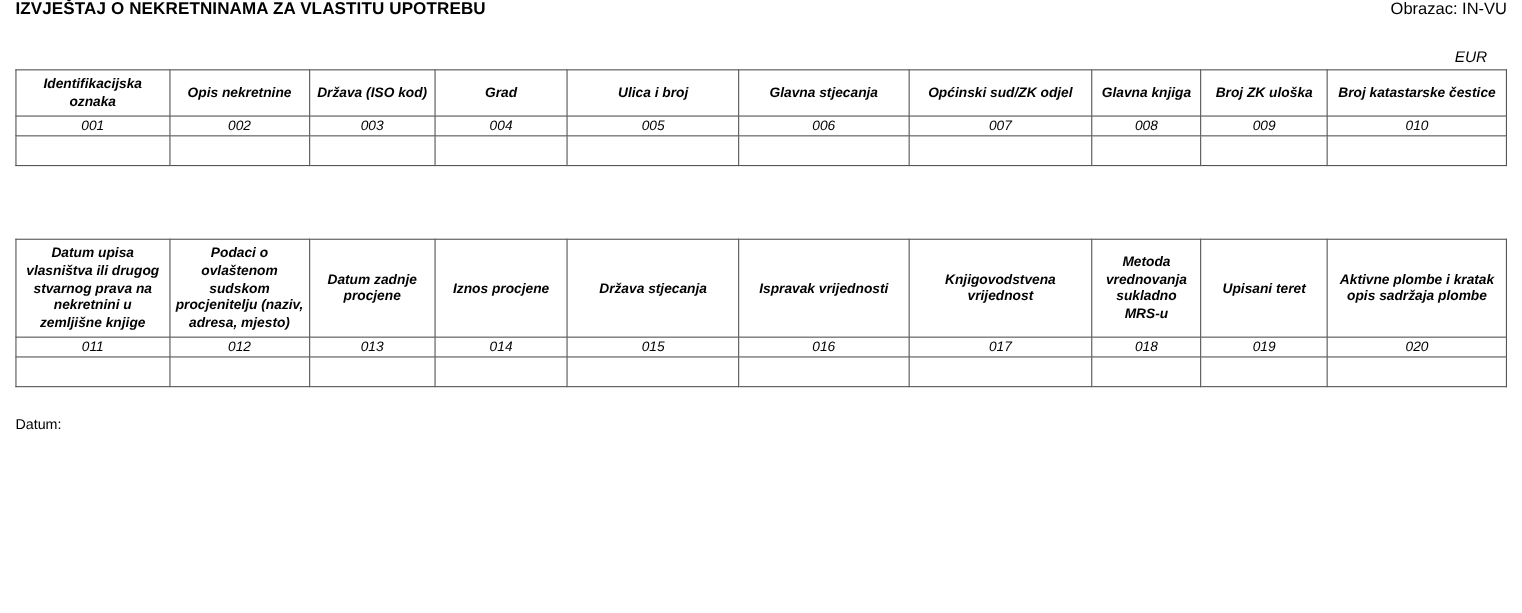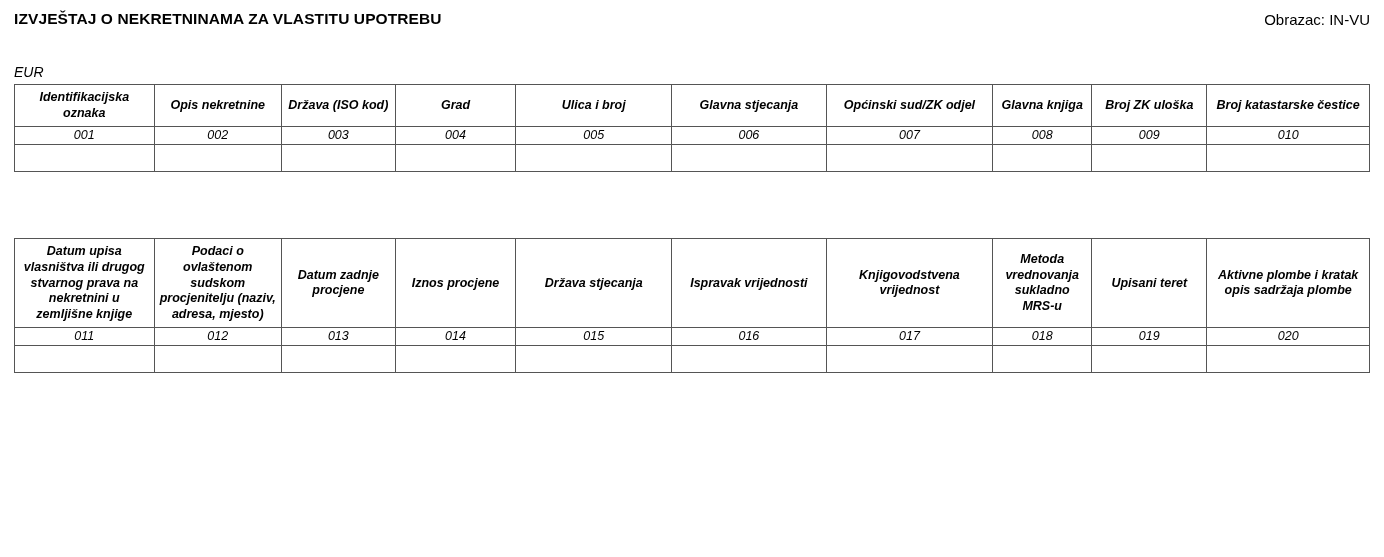--- a/index.html
+++ b/index.html
@@ -17,40 +17,39 @@
   }
   .page {
     position: relative;
     width: 1384px;
     height: 557px;
     box-sizing: border-box;
     padding: 0 14px;
   }
   .header-row {
     display: flex;
-    align-items: flex-end;
+    align-items: flex-start;
     justify-content: space-between;
-    padding-top: 10px;
   }
   .doc-title {
     font-size: 15.5px;
     font-weight: bold;
     letter-spacing: 0.1px;
     white-space: nowrap;
   }
   .form-code {
     font-size: 15px;
     font-weight: normal;
     white-space: nowrap;
   }
   .currency-row {
-    text-align: left;
+    text-align: right;
     font-size: 14px;
     font-style: italic;
-    margin-top: 36px;
+    margin-top: 25px;
     padding-right: 18px;
   }
   table.grid {
     border-collapse: collapse;
     table-layout: fixed;
     width: 100%;
     margin-top: 4px;
     font-style: italic;
   }
   table.grid td, table.grid th {
@@ -200,15 +199,16 @@
         <td class="blankrow"></td>
         <td class="blankrow"></td>
         <td class="blankrow"></td>
         <td class="blankrow"></td>
         <td class="blankrow"></td>
       </tr>
     </tbody>
   </table>
 
   <div class="footer">
+    <div class="footer-line">Datum:</div>
   </div>
 
 </div>
 
 </body></html>

